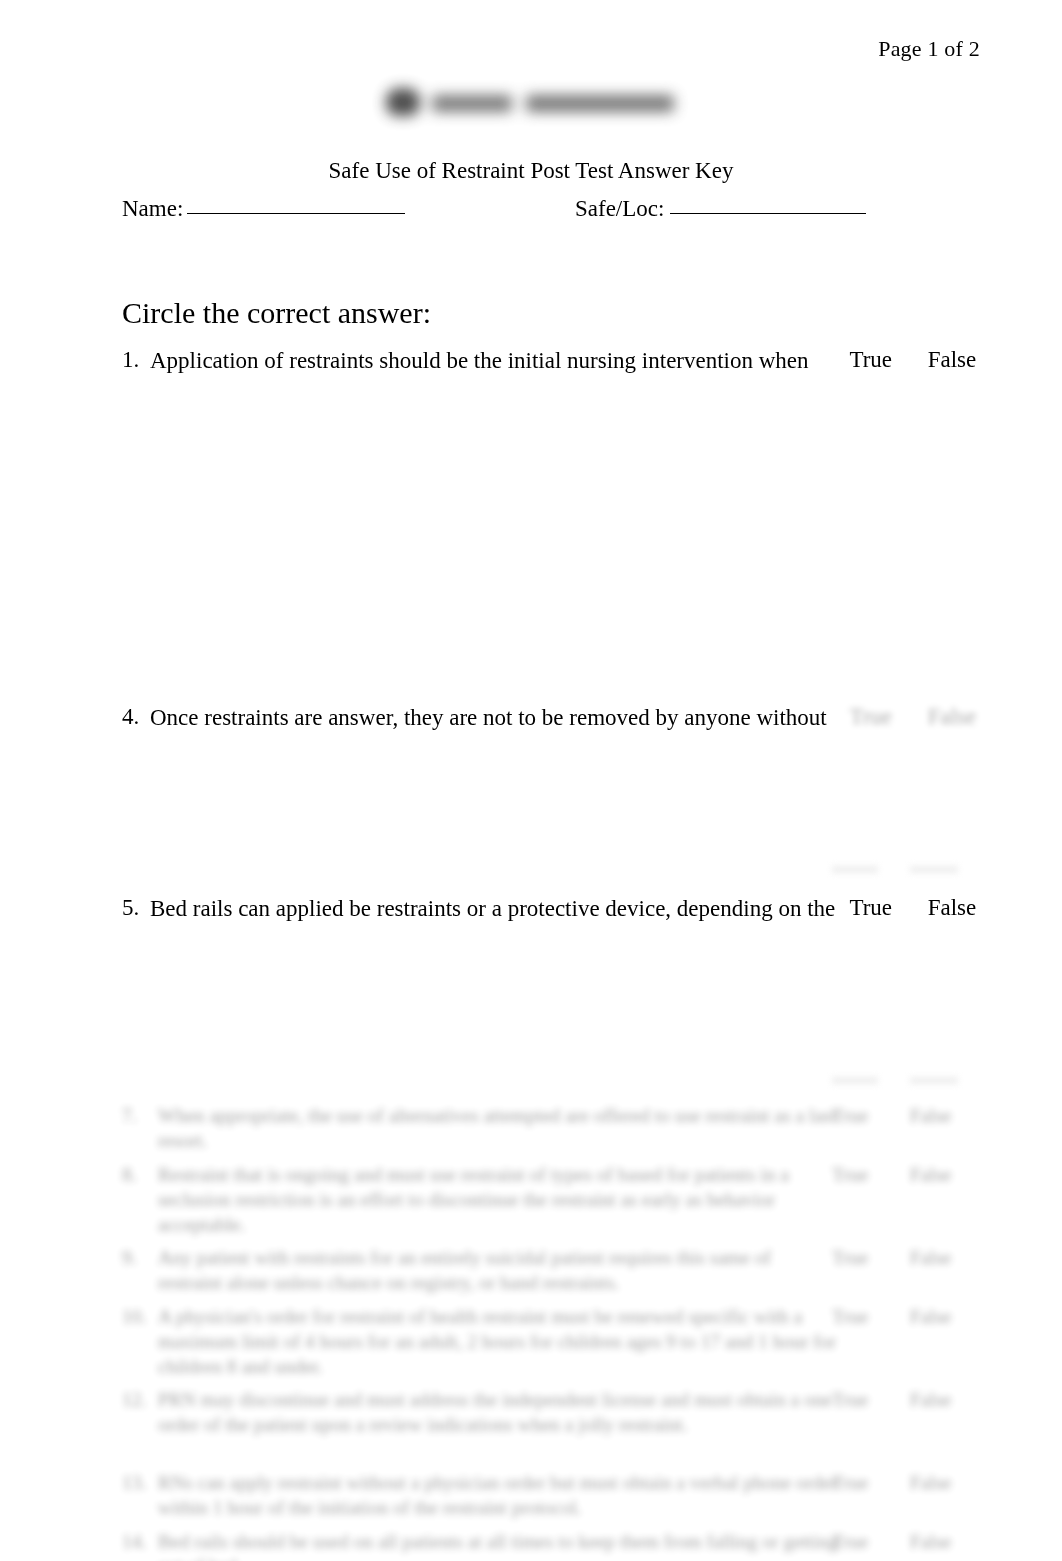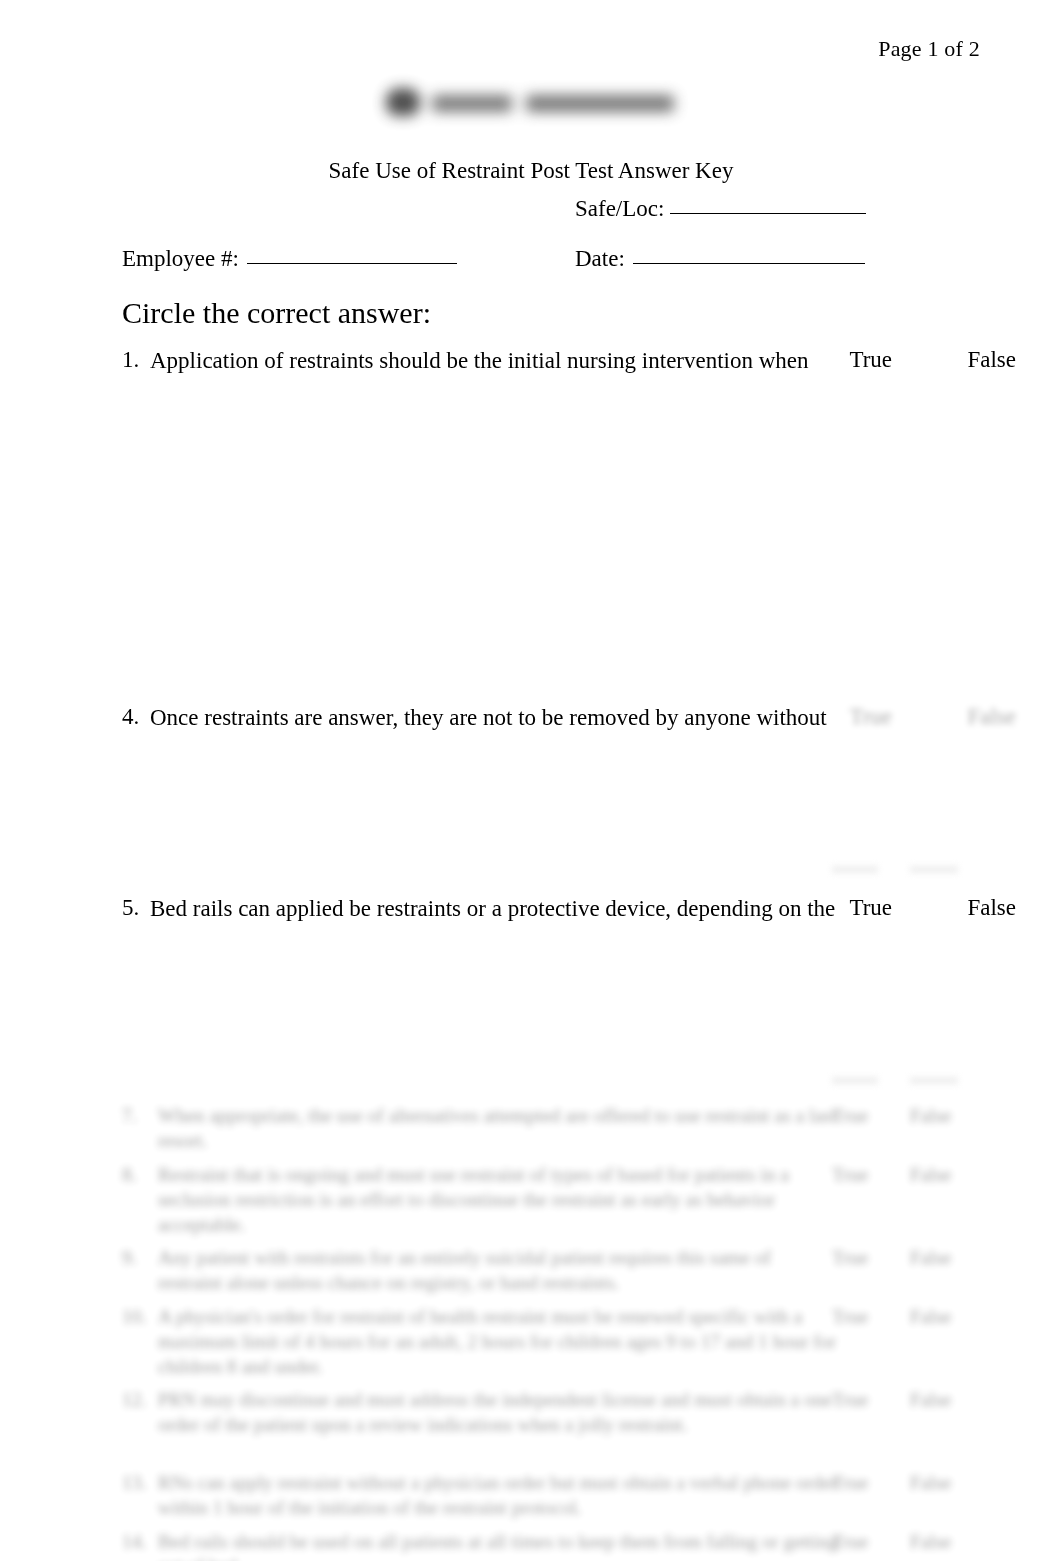--- a/index.html
+++ b/index.html
@@ -148,24 +148,24 @@
   }
   .q-true {
     position: absolute;
     left: 710px;
     top: 0;
     width: 60px;
     text-align: right;
   }
   .q-false {
     position: absolute;
-    left: 824px;
+    left: 795px;
     top: 0;
     width: 70px;
-    text-align: right;
+    text-align: center;
   }
 
   .q-row.item-1 { top: 347px; }
   .q-row.item-4 { top: 704px; }
   .q-row.item-5 { top: 895px; }
 
   
   .ghost {
     position: absolute;
     height: 7px;
@@ -238,32 +238,29 @@
       <div class="logo-mark"></div>
       <div class="logo-word-a"></div>
       <div class="logo-word-b"></div>
     </div>
     <span class="logo-alt">organization-logo-redacted</span>
   </div>
 
   <div class="doc-title">Safe Use of Restraint Post Test Answer Key</div>
 
   <div class="field-row row-1">
+    <span class="field">
+      <span class="field-label">Name:</span><span class="rule w-name"></span>
+    </span>
     <span class="col-right field">
       <span class="field-label">Safe/Loc:</span><span class="rule w-dept"></span>
     </span>
   </div>
 
   <div class="field-row row-2">
-    <span class="field">
-      <span class="field-label">Employee #:</span><span class="rule w-employee"></span>
-    </span>
-    <span class="col-right field">
-      <span class="field-label">Date:</span><span class="rule w-date"></span>
-    </span>
   </div>
 
   <div class="instruction">Circle the correct answer:</div>
 
   <div class="q-row item-1">
     <span class="q-num">1.</span>
     <span class="q-text">Application of restraints should be the initial nursing intervention when</span>
     <span class="q-true">True</span>
     <span class="q-false">False</span>
   </div>

